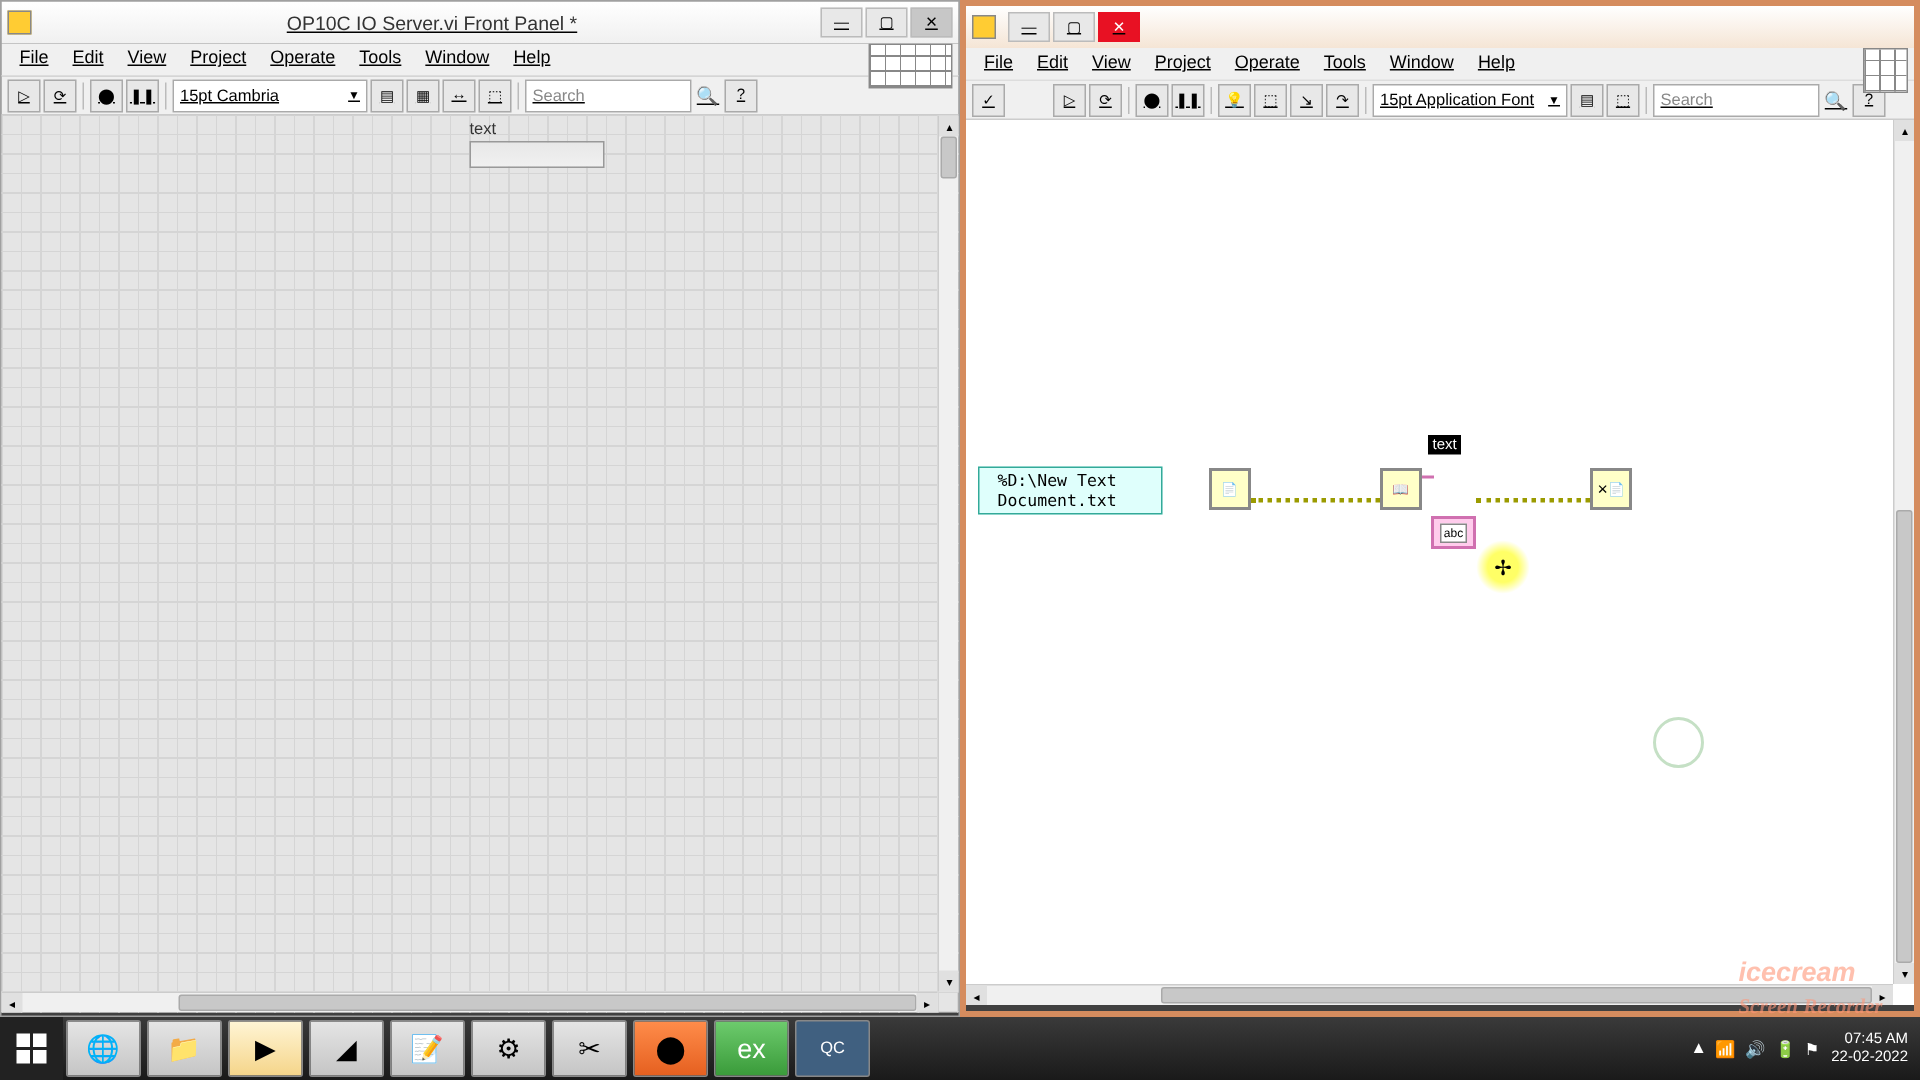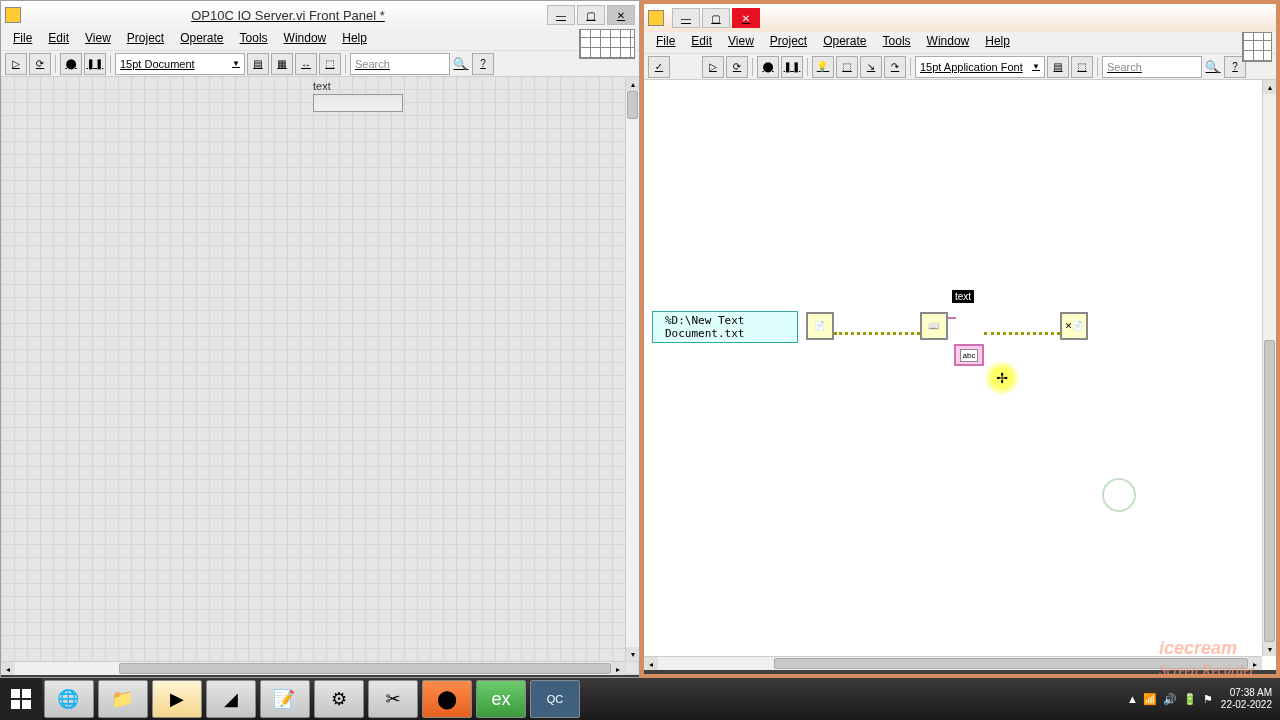--- a/index.html
+++ b/index.html
@@ -22,21 +22,21 @@
 .menu-item { padding: 2px 8px; font-size: 12px; cursor: pointer; }
 .menu-spacer { flex: 1; }
 .menu-grid-icon { width: 56px; height: 30px; border: 1px solid #888; background: #fff; margin-left: 4px; position: relative; }
 .menu-grid-icon::before { content: ''; position: absolute; inset: 0; background: repeating-linear-gradient(0deg, #888 0 1px, transparent 1px 10px), repeating-linear-gradient(90deg, #888 0 1px, transparent 1px 10px); }
 
 .toolbar { height: 26px; background: #f0f0f0; display: flex; align-items: center; padding: 2px 4px; gap: 2px; border-bottom: 1px solid #ccc; }
 .tool-btn { width: 22px; height: 22px; background: #e8e8e8; border: 1px solid #aaa; display: flex; align-items: center; justify-content: center; font-size: 10px; cursor: pointer; }
 .tool-sep { width: 1px; height: 18px; background: #bbb; margin: 0 2px; }
 .font-select { height: 22px; width: 130px; font-size: 11px; border: 1px solid #aaa; background: #fff; padding: 0 4px; display: flex; align-items: center; justify-content: space-between; }
 .font-select .arrow { font-size: 8px; }
-.search-box { height: 22px; width: 100px; border: 1px solid #aaa; background: #fff; font-size: 11px; padding: 0 4px; color: #888; display: flex; align-items: center; }
+.search-box { height: 22px; width: 111px; border: 1px solid #aaa; background: #fff; font-size: 11px; padding: 0 4px; color: #888; display: flex; align-items: center; }
 .search-icon { width: 18px; height: 22px; display: flex; align-items: center; justify-content: center; font-size: 12px; }
 
 .canvas-area { position: relative; overflow: hidden; }
 .canvas-area.left-canvas { height: 598px; background: #e5e5e5; background-image: repeating-linear-gradient(0deg, #d5d5d5 0 1px, transparent 1px 13px), repeating-linear-gradient(90deg, #d5d5d5 0 1px, transparent 1px 13px); }
 .canvas-area.right-canvas { height: 590px; background: #fff; }
 
 .scrollbar-v { position: absolute; right: 0; top: 0; bottom: 14px; width: 14px; background: #f0f0f0; border-left: 1px solid #ccc; }
 .scrollbar-v .thumb { position: absolute; left: 1px; right: 1px; background: #c8c8c8; border: 1px solid #aaa; border-radius: 2px; }
 .scrollbar-h { position: absolute; left: 0; right: 14px; bottom: 0; height: 14px; background: #f0f0f0; border-top: 1px solid #ccc; }
 .scrollbar-h .thumb { position: absolute; top: 1px; bottom: 1px; background: #c8c8c8; border: 1px solid #aaa; border-radius: 2px; }
@@ -93,21 +93,21 @@
     <div class="menu-grid-icon"></div>
   </div>
   <div class="toolbar">
     <div class="tool-btn">▷</div>
     <div class="tool-btn">⟳</div>
     <div class="tool-sep"></div>
     <div class="tool-btn">⬤</div>
     <div class="tool-btn">❚❚</div>
     <div class="tool-sep"></div>
     <div class="font-select">
-        <span>15pt Document</span>
+        <span>15pt Cambria</span>
         <span class="arrow">▼</span>
       </div>
     <div class="tool-btn">▤</div>
     <div class="tool-btn">▦</div>
     <div class="tool-btn">↔</div>
     <div class="tool-btn">⬚</div>
     <div class="tool-sep"></div>
     <div class="search-box">Search</div>
     <div class="search-icon">🔍</div>
     <div class="tool-btn">?</div>
@@ -169,21 +169,21 @@
       </div>
     <div class="tool-btn">▤</div>
     <div class="tool-btn">⬚</div>
     <div class="tool-sep"></div>
     <div class="search-box">Search</div>
     <div class="search-icon">🔍</div>
     <div class="tool-btn">?</div>
   </div>
   <div class="canvas-area right-canvas">
 
-    <div class="path-constant" style="left:8px;top:231px;width:146px;padding-left:12px;">%D:\New Text Document.txt</div>
+    <div class="path-constant" style="left:8px;top:231px;width:123px;padding-left:12px;">%D:\New Text Document.txt</div>
 
     <div class="bd-node" style="left:162px;top:232px;width:28px;height:28px;">📄</div>
 
     <div class="wire-h" style="left:190px;top:252px;width:86px;"></div>
 
     <div class="bd-node" style="left:276px;top:232px;width:28px;height:28px;">📖</div>
 
     <div style="position:absolute;left:304px;top:237px;width:8px;height:0;border-top:2px solid #d070b0;"></div>
 
     <div class="ind-label" style="left:308px;top:210px;">text</div>
@@ -234,17 +234,17 @@
   <div class="task-item" style="background:#406080;color:#fff;font-size:11px;">QC</div>
   <div class="tray">
     <div class="tray-icons">
       <span>▲</span>
       <span>📶</span>
       <span>🔊</span>
       <span>🔋</span>
       <span>⚑</span>
     </div>
     <div class="tray-clock">
-      <div>07:38 AM</div>
+      <div>07:45 AM</div>
       <div>22-02-2022</div>
     </div>
   </div>
 </div>
 
 </body></html>

